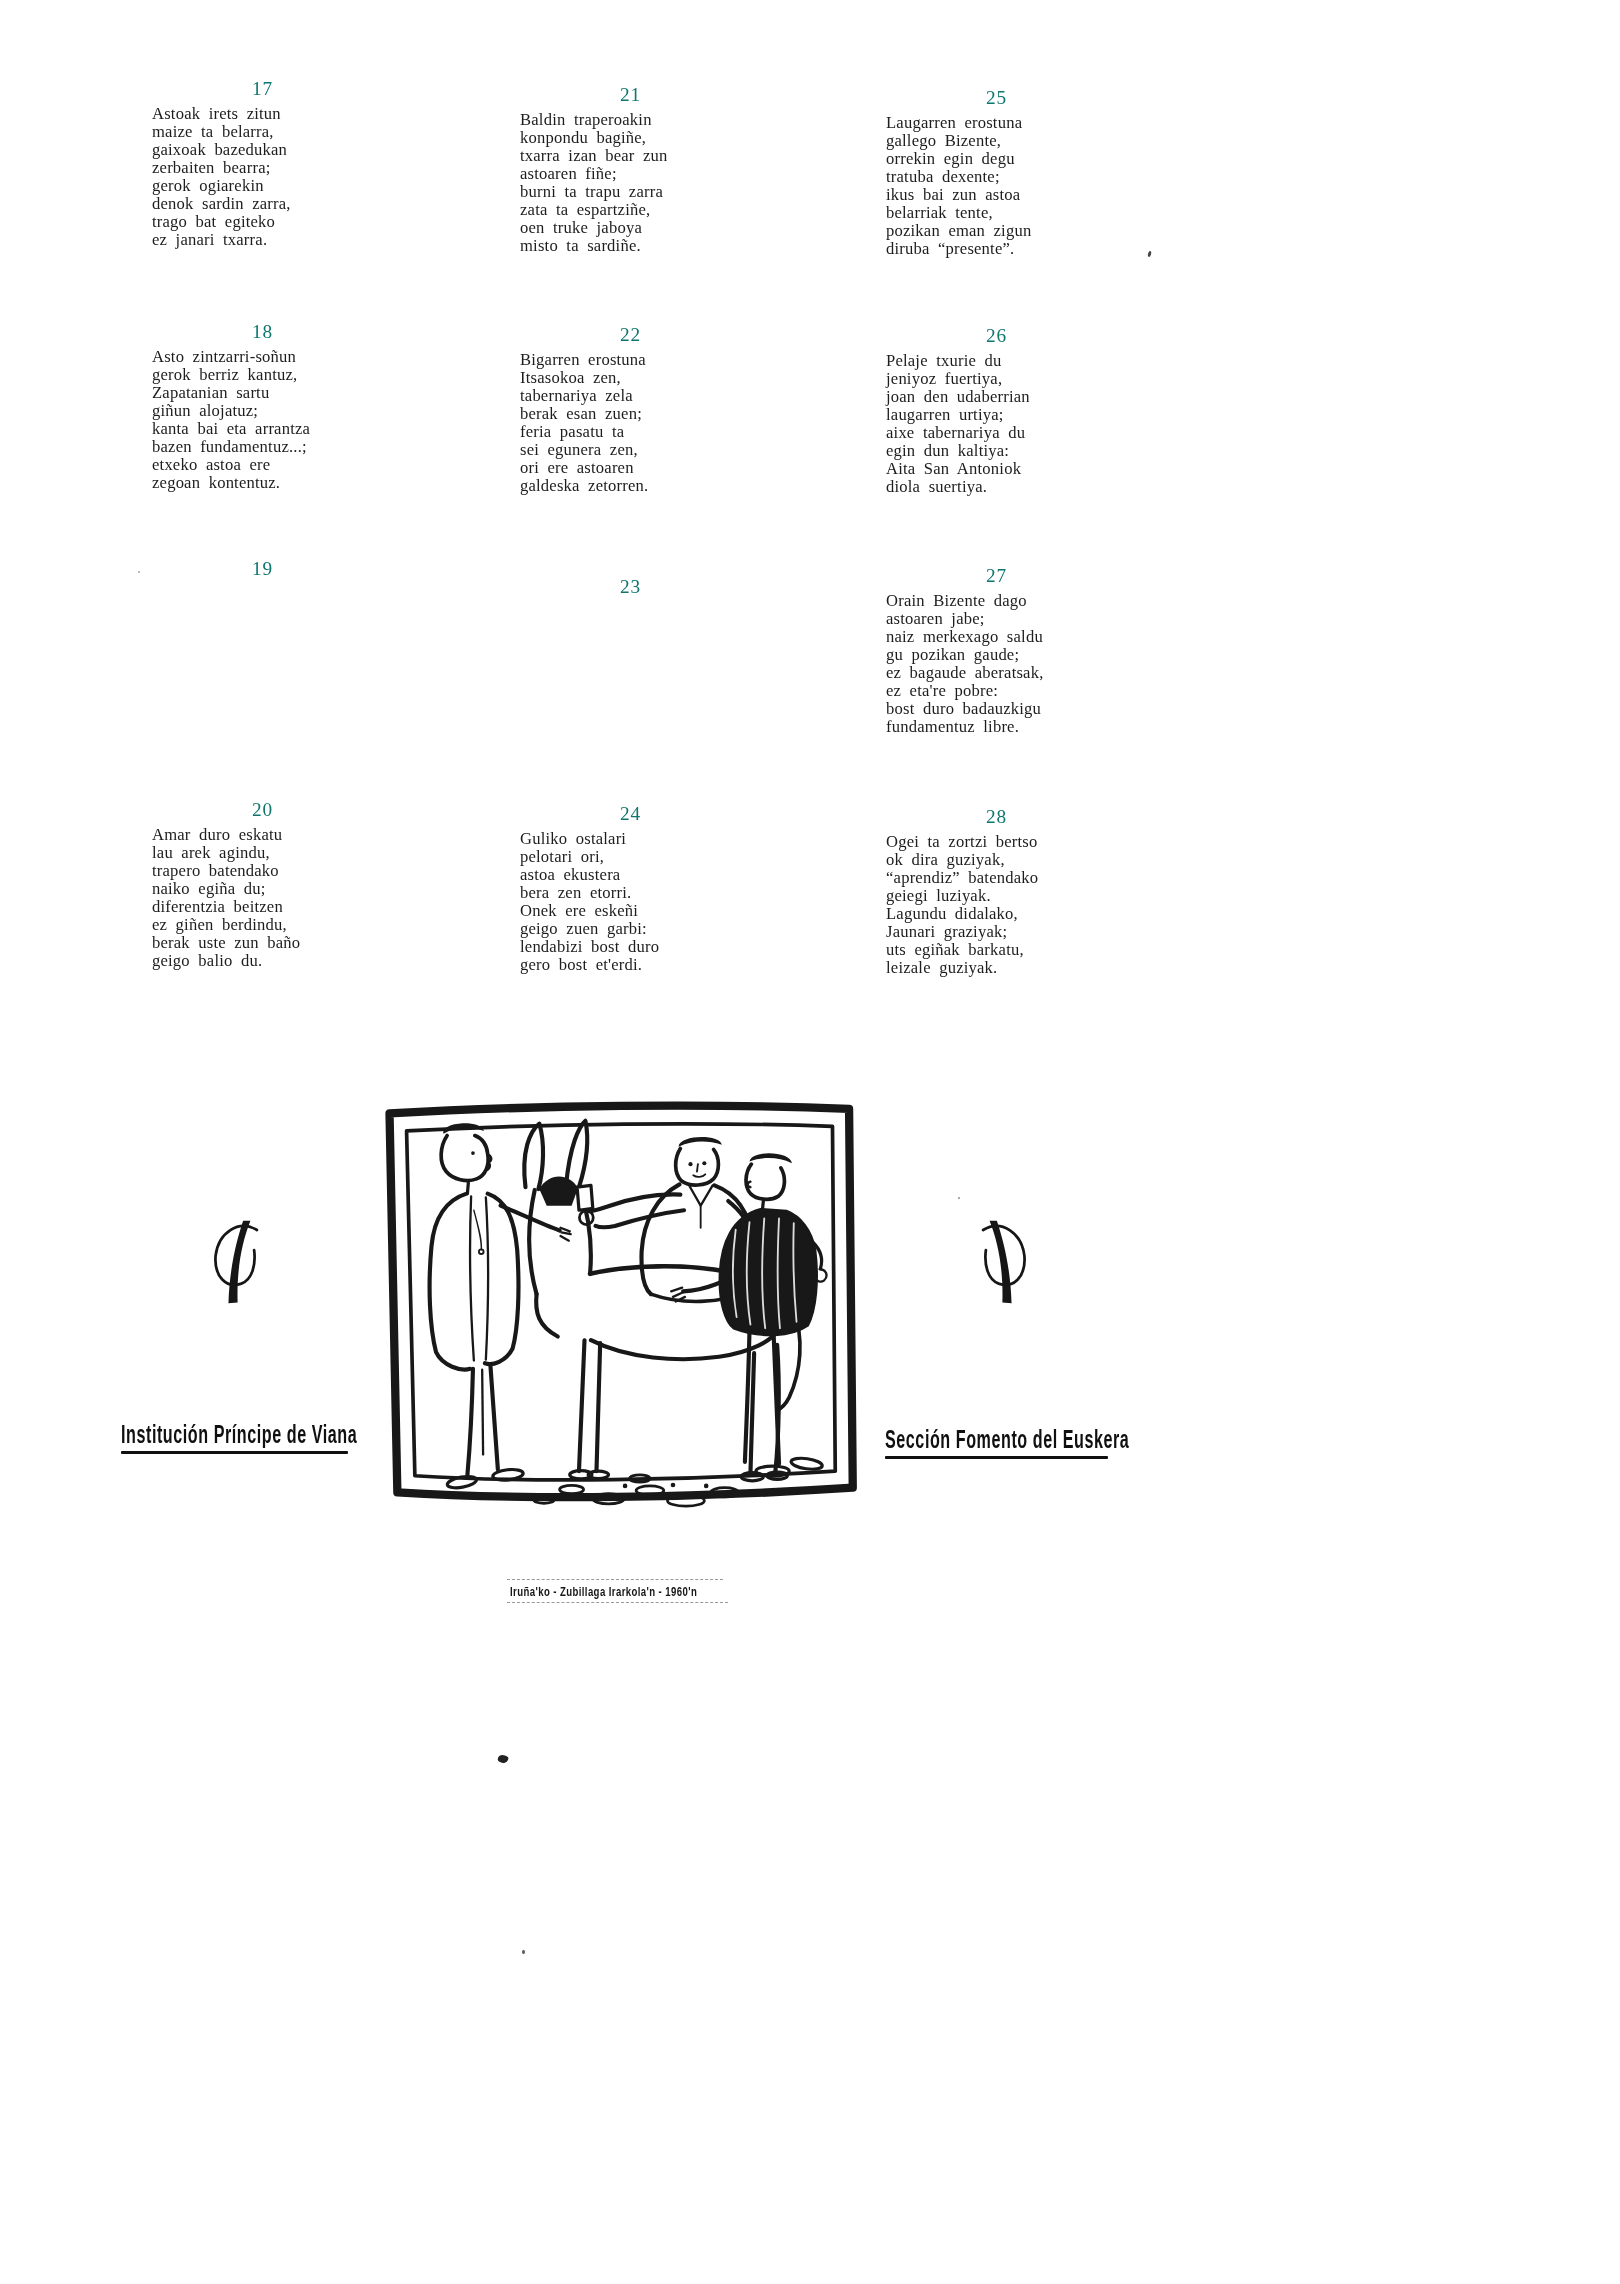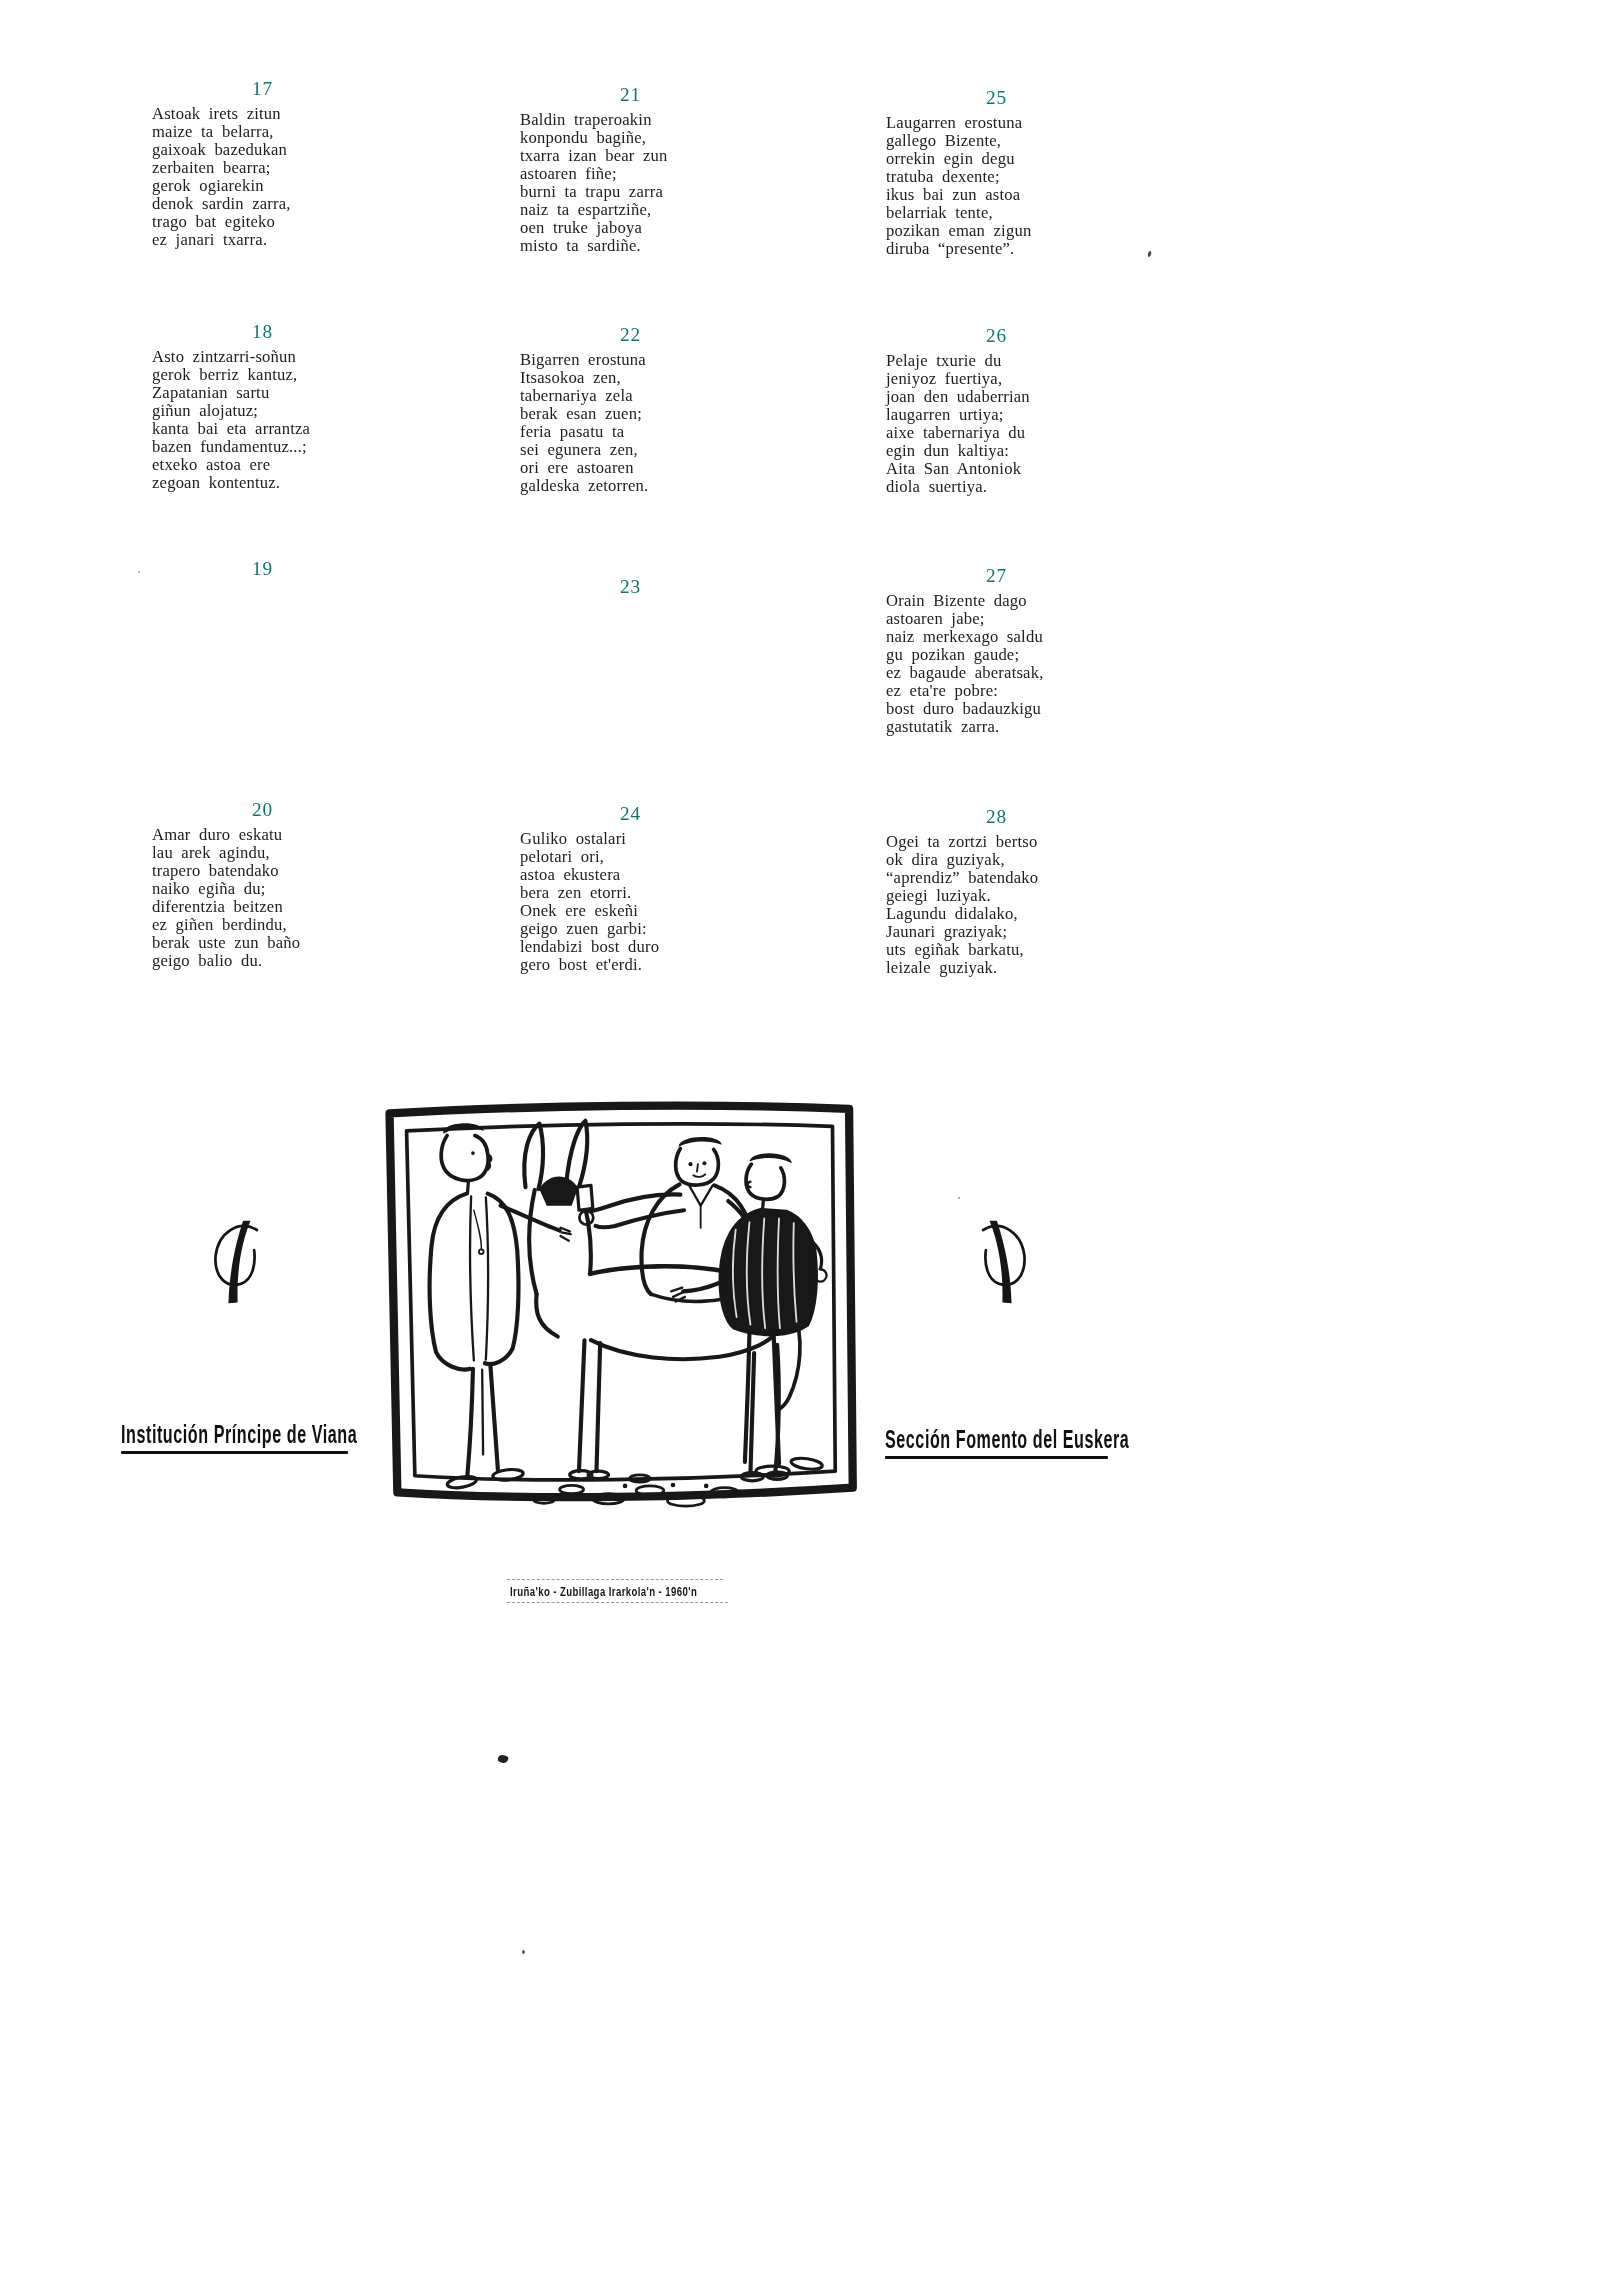--- a/index.html
+++ b/index.html
@@ -77,21 +77,21 @@
   </div>
 
   <div class="stanza" style="left:520px;top:84px">
     <div class="stanza-number">21</div>
     <div class="stanza-lines">
         <div class="verse-line">Baldin traperoakin</div>
         <div class="verse-line">konpondu bagiñe,</div>
         <div class="verse-line">txarra izan bear zun</div>
         <div class="verse-line">astoaren fiñe;</div>
         <div class="verse-line">burni ta trapu zarra</div>
-        <div class="verse-line">naiz ta espartziñe,</div>
+        <div class="verse-line">zata ta espartziñe,</div>
         <div class="verse-line">oen truke jaboya</div>
         <div class="verse-line">misto ta sardiñe.</div>
       </div>
   </div>
   <div class="stanza" style="left:520px;top:324px">
     <div class="stanza-number">22</div>
     <div class="stanza-lines">
         <div class="verse-line">Bigarren erostuna</div>
         <div class="verse-line">Itsasokoa zen,</div>
         <div class="verse-line">tabernariya zela</div>
@@ -148,21 +148,21 @@
   <div class="stanza" style="left:886px;top:565px">
     <div class="stanza-number">27</div>
     <div class="stanza-lines">
         <div class="verse-line">Orain Bizente dago</div>
         <div class="verse-line">astoaren jabe;</div>
         <div class="verse-line">naiz merkexago saldu</div>
         <div class="verse-line">gu pozikan gaude;</div>
         <div class="verse-line">ez bagaude aberatsak,</div>
         <div class="verse-line">ez eta're pobre:</div>
         <div class="verse-line">bost duro badauzkigu</div>
-        <div class="verse-line">gastutatik zarra.</div>
+        <div class="verse-line">fundamentuz libre.</div>
       </div>
   </div>
   <div class="stanza" style="left:886px;top:806px">
     <div class="stanza-number">28</div>
     <div class="stanza-lines">
         <div class="verse-line">Ogei ta zortzi bertso</div>
         <div class="verse-line">ok dira guziyak,</div>
         <div class="verse-line">“aprendiz” batendako</div>
         <div class="verse-line">geiegi luziyak.</div>
         <div class="verse-line">Lagundu didalako,</div>

